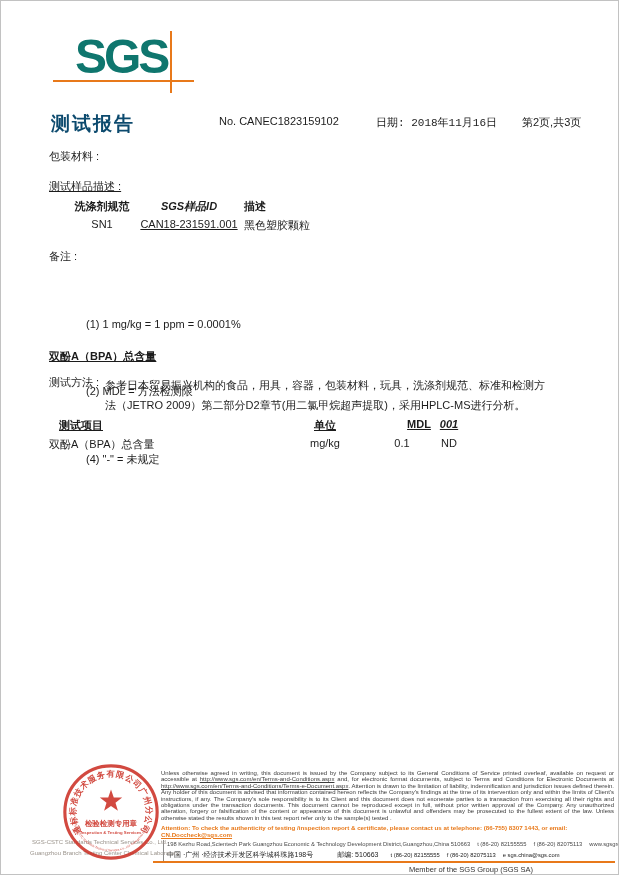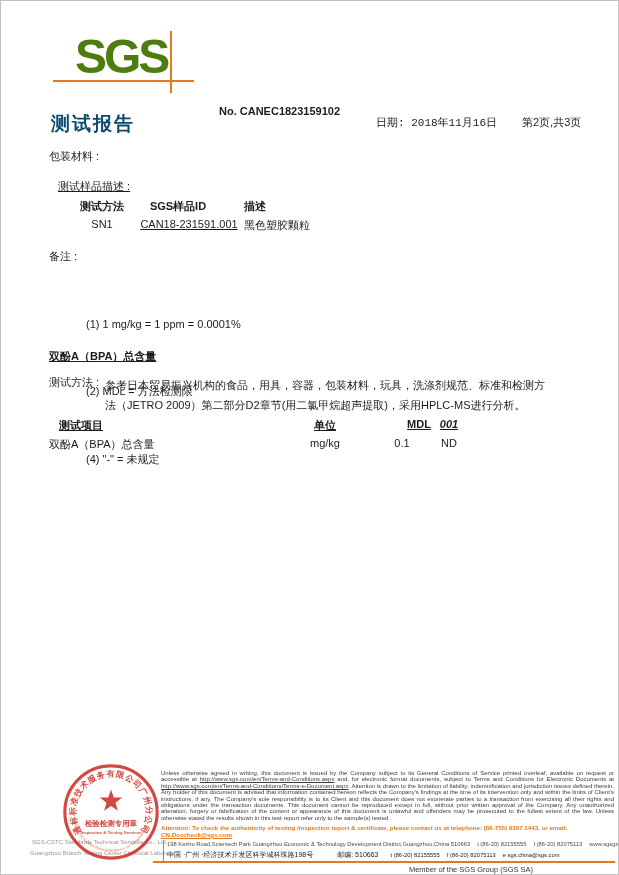--- a/index.html
+++ b/index.html
@@ -3,21 +3,21 @@
 <meta charset="utf-8">
 <style>
   html,body{margin:0;padding:0;background:#ffffff;}
   .page{
     position:relative;width:617px;height:873px;background:#fff;
     border:1px solid #c2c2c2;overflow:hidden;
     font-family:"Liberation Sans",sans-serif;color:#262626;
   }
   .abs{position:absolute;}
   
-  .sgs-letters{font-weight:700;font-size:48px;line-height:1;color:#4d7c0f;letter-spacing:-3px;}
+  .sgs-letters{font-weight:700;font-size:48px;line-height:1;color:#0f766e;letter-spacing:-3px;}
   .logo-hline{height:2px;background:#e8791a;}
   .logo-vline{width:2px;background:#e8791a;}
   
   .doc-title{font-size:19px;font-weight:700;color:#0c4a6e;letter-spacing:2px;text-align:right;}
   .hmeta{font-size:11px;color:#1c1c1c;}
   
   .t{font-size:11px;color:#1c1c1c;}
   .b{font-weight:700;}
   .u{text-decoration:underline;}
   .i{font-style:italic;}
@@ -40,31 +40,31 @@
 
 <div class="page">
 
   <div class="abs" style="left:0;top:0;width:220px;height:100px;">
     <div class="abs sgs-letters" style="left:74px;top:32px;">SGS</div>
     <div class="abs logo-hline" style="left:52px;top:79px;width:141px;"></div>
     <div class="abs logo-vline" style="left:169px;top:30px;height:62px;"></div>
   </div>
 
   <div class="abs doc-title" style="left:50px;top:110px;">测试报告</div>
-  <div class="abs hmeta" style="left:218px;top:104px;font-weight:bold;">No. CANEC1823159102</div>
+  <div class="abs hmeta" style="left:218px;top:114px;">No. CANEC1823159102</div>
   <div class="abs hmeta" style="left:375px;top:114px;font-family:Liberation Mono, monospace;">日期: 2018年11月16日</div>
   <div class="abs hmeta" style="left:521px;top:114px;text-align:right;">第2页,共3页</div>
 
   <div class="abs t" style="left:48px;top:148px;">包装材料 :</div>
 
-  <div class="abs t u" style="left:57px;top:178px;">测试样品描述 :</div>
+  <div class="abs t u" style="left:48px;top:178px;">测试样品描述 :</div>
 
   <div>
-    <div class="abs t b ctr" style="left:60px;top:198px;width:82px;">测试方法</div>
-    <div class="abs t b ctr" style="left:126px;top:198px;width:102px;">SGS样品ID</div>
+    <div class="abs t b ctr" style="left:60px;top:198px;width:82px;">洗涤剂规范</div>
+    <div class="abs t b ctr" style="left:137px;top:198px;width:102px;font-style:italic;">SGS样品ID</div>
     <div class="abs t b" style="left:243px;top:198px;">描述</div>
     <div class="abs t ctr" style="left:60px;top:217px;width:82px;">SN1</div>
     <div class="abs t ctr" style="left:137px;top:217px;width:102px;text-decoration:underline;">CAN18-231591.001</div>
     <div class="abs t" style="left:243px;top:217px;">黑色塑胶颗粒</div>
   </div>
 
   <div class="abs t" style="left:48px;top:248px;">备注 :</div>
   <div class="abs t notes" style="left:85px;top:266px;">
     <div>(1) 1 mg/kg = 1 ppm = 0.0001%</div>
     <div>(2) MDL = 方法检测限</div>

